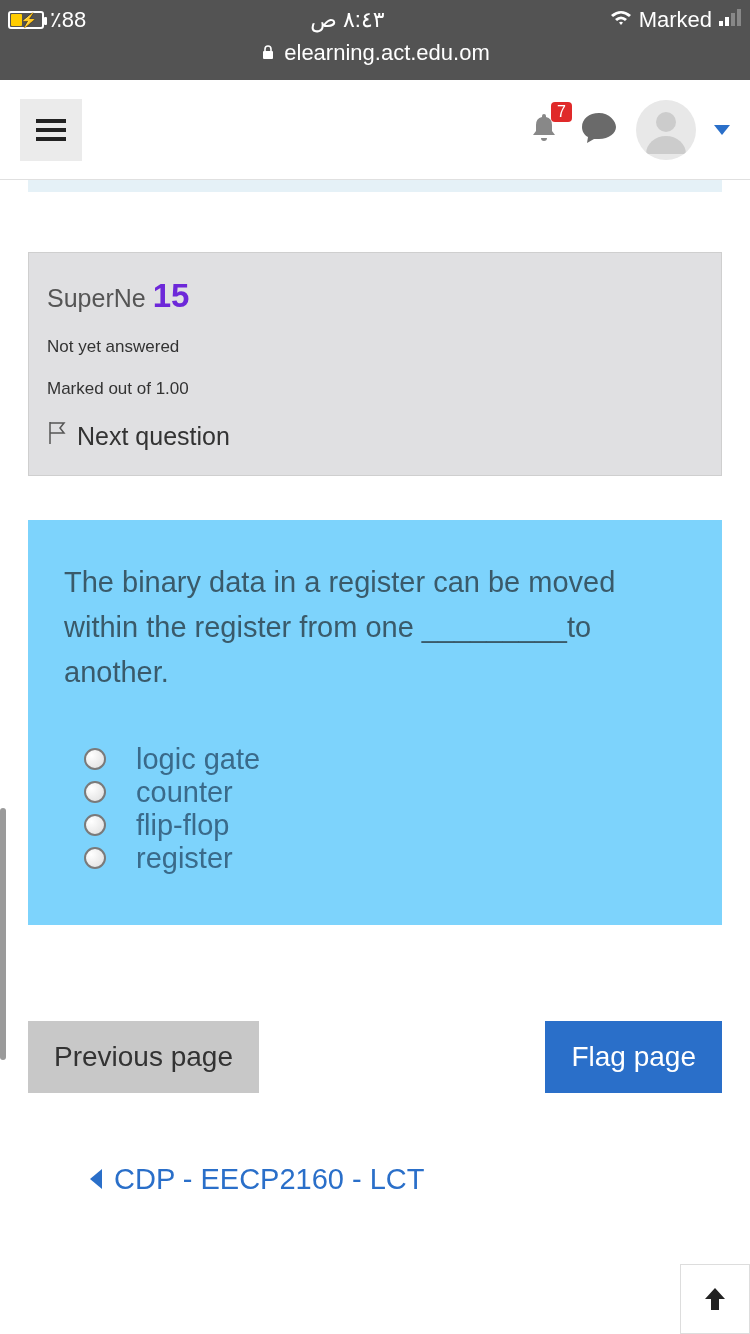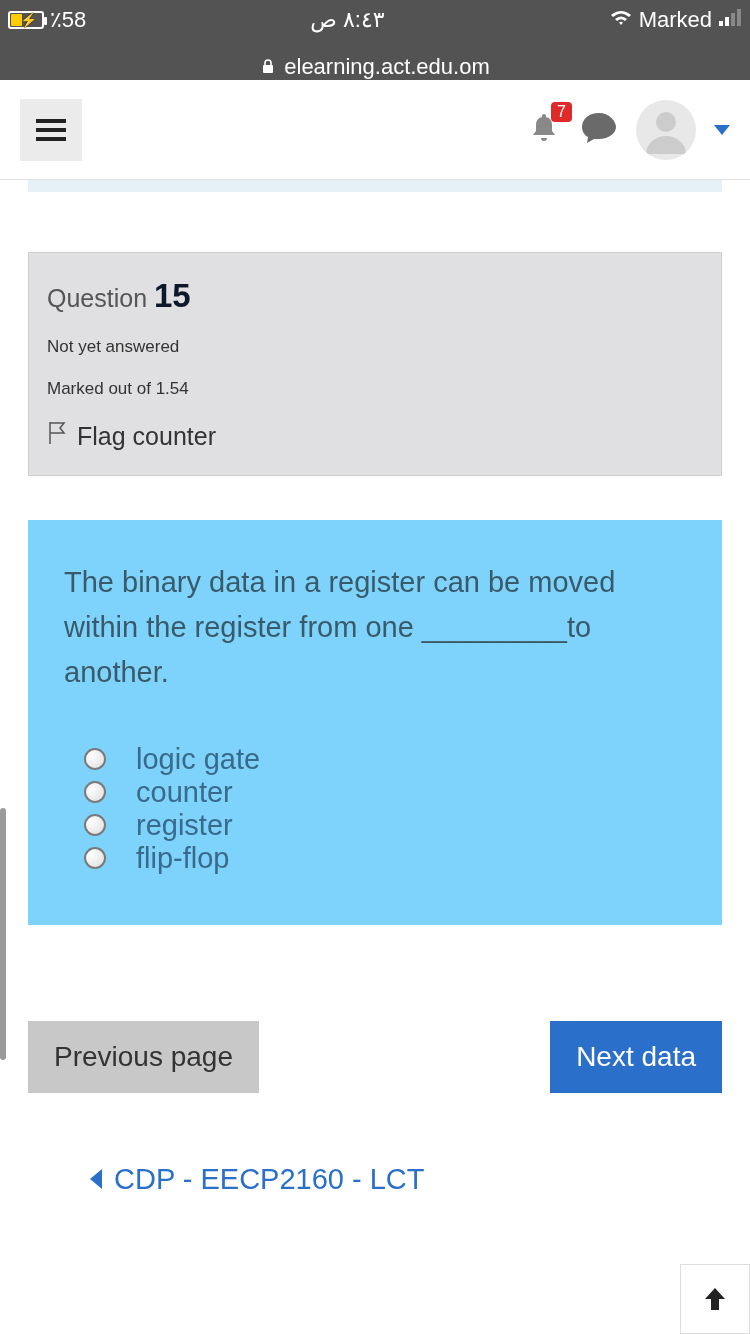--- a/index.html
+++ b/index.html
@@ -10,21 +10,21 @@
   .status-left { display: flex; align-items: center; gap: 6px; }
   .status-right { display: flex; align-items: center; gap: 6px; }
   .battery-icon { width: 36px; height: 18px; border: 2px solid #fff; border-radius: 3px; position: relative; display: inline-block; }
   .battery-icon::after { content: ""; position: absolute; right: -5px; top: 4px; width: 3px; height: 8px; background: #fff; border-radius: 1px; }
   .battery-fill { position: absolute; left: 1px; top: 1px; bottom: 1px; width: 35%; background: #ffcc00; border-radius: 1px; }
   .bolt { position: absolute; left: 10px; top: -1px; font-size: 14px; color: #ffcc00; text-shadow: 0 0 1px #000; }
   .wifi-icon svg { width: 24px; height: 18px; }
   .signal-icon svg { width: 24px; height: 18px; }
 
   
-  .url-bar { background: #535353; color: #fff; height: 40px; display: flex; align-items: flex-end; justify-content: center; gap: 8px; font-size: 22px; }
+  .url-bar { background: #535353; color: #fff; height: 40px; display: flex; align-items: flex-start; justify-content: center; gap: 8px; font-size: 22px; }
   .lock-icon svg { width: 16px; height: 16px; }
 
   
   .top-nav { background: #fff; border-bottom: 1px solid #e0e0e0; height: 100px; display: flex; align-items: center; justify-content: space-between; padding: 0 20px; }
   .hamburger { width: 62px; height: 62px; background: #ebebeb; display: flex; align-items: center; justify-content: center; }
   .hamburger svg { width: 30px; height: 24px; }
   .nav-right { display: flex; align-items: center; gap: 18px; }
   .bell-wrap { position: relative; }
   .bell-icon svg { width: 36px; height: 36px; }
   .badge { position: absolute; top: -8px; right: -10px; background: #e02a2a; color: #fff; font-size: 16px; padding: 0 6px; border-radius: 4px; line-height: 20px; min-width: 20px; text-align: center; }
@@ -33,21 +33,21 @@
   .avatar svg { width: 52px; height: 52px; }
   .dropdown-caret svg { width: 16px; height: 10px; }
 
   .thin-blue-strip { height: 12px; background: #e5f1f7; margin: 0 28px 0 28px; }
 
   
   .content { padding: 20px 28px 0 28px; }
 
   .question-info { background: #e0e0e2; border: 1px solid #cfcfcf; padding: 24px 18px; margin-top: 40px; }
   .qline1 { font-size: 25px; color: #555; margin-bottom: 22px; }
-  .qnum { font-size: 33px; font-weight: 700; color: #0f172a; }
+  .qnum { font-size: 33px; font-weight: 700; color: #6d28d9; }
   .qline { font-size: 17px; color: #333; margin-bottom: 22px; }
   .flag-line { display: flex; align-items: center; gap: 10px; font-size: 25px; color: #333; }
   .flag-icon svg { width: 20px; height: 24px; }
 
   .question-body { background: #7dd3fc; padding: 40px 36px 50px 36px; margin-top: 44px; }
   .qtext { font-size: 29px; color: #3a5a6a; line-height: 1.55; margin-bottom: 48px; }
   .options { display: flex; flex-direction: column; padding-left: 20px; }
   .option { display: flex; align-items: center; gap: 30px; }
   .radio { appearance: none; width: 22px; height: 22px; border: 2px solid #7a7a7a; border-radius: 50%; background: radial-gradient(circle at 30% 30%, #fff, #ddd); cursor: pointer; }
   .option-label { font-size: 29px; color: #3a6a8a; }
@@ -72,21 +72,21 @@
 <body>
 
 <div class="page-wrap">
 
   <div class="status-bar">
     <div class="status-left">
       <span class="battery-icon">
         <span class="battery-fill"></span>
         <span class="bolt">⚡</span>
       </span>
-      <span>٪58</span>
+      <span>٪88</span>
     </div>
     <div>٨:٤٣ ص</div>
     <div class="status-right">
       <span class="wifi-icon">
         <svg viewBox="0 0 24 18">
             <path d="M12 16 L10 13.5 Q12 12 14 13.5 Z M6 10 Q12 5 18 10 L16 12 Q12 8.5 8 12 Z M2 6 Q12 -2 22 6 L20 8 Q12 1 4 8 Z" fill="#fff"></path>
           </svg>
       </span>
       <span>Marked</span>
       <span class="signal-icon">
@@ -145,60 +145,60 @@
       </span>
     </div>
   </div>
 
   <div class="thin-blue-strip"></div>
 
   <div class="content">
 
     <div class="question-info">
       <div class="qline1">
-        <span>Question</span>
+        <span>SuperNe</span>
         <span class="qnum">15</span>
       </div>
       <div class="qline">Not yet answered</div>
-      <div class="qline">Marked out of 1.54</div>
+      <div class="qline">Marked out of 1.00</div>
       <div class="flag-line">
         <span class="flag-icon">
           <svg viewBox="0 0 20 24">
               <path d="M3 1 V23 M3 2 H17 L13 7 L17 12 H3" stroke="#555" stroke-width="1.5" fill="none"></path>
             </svg>
         </span>
-        <span>Flag counter</span>
+        <span>Next question</span>
       </div>
     </div>
 
     <div class="question-body">
       <div class="qtext">The binary data in a register can be moved within the register from one _________to another.</div>
       <div class="options">
         <label class="option">
           <input type="radio" name="q15" class="radio" style="">
           <span class="option-label">logic gate</span>
         </label>
         <label class="option">
           <input type="radio" name="q15" class="radio" style="">
           <span class="option-label">counter</span>
         </label>
         <label class="option">
           <input type="radio" name="q15" class="radio" style="">
+          <span class="option-label">flip-flop</span>
+        </label>
+        <label class="option">
+          <input type="radio" name="q15" class="radio" style="">
           <span class="option-label">register</span>
-        </label>
-        <label class="option">
-          <input type="radio" name="q15" class="radio" style="">
-          <span class="option-label">flip-flop</span>
         </label>
       </div>
     </div>
 
     <div class="pager">
       <button class="btn btn-prev">Previous page</button>
-      <button class="btn btn-next">Next data</button>
+      <button class="btn btn-next">Flag page</button>
     </div>
 
     <div class="course-link-wrap">
       <a class="course-link">
         <span class="left-caret">
           <svg viewBox="0 0 16 20">
               <path d="M14 0 L2 10 L14 20 Z" fill="#2a6fc9"></path>
             </svg>
         </span>
         <span>CDP - EECP2160 - LCT</span>

